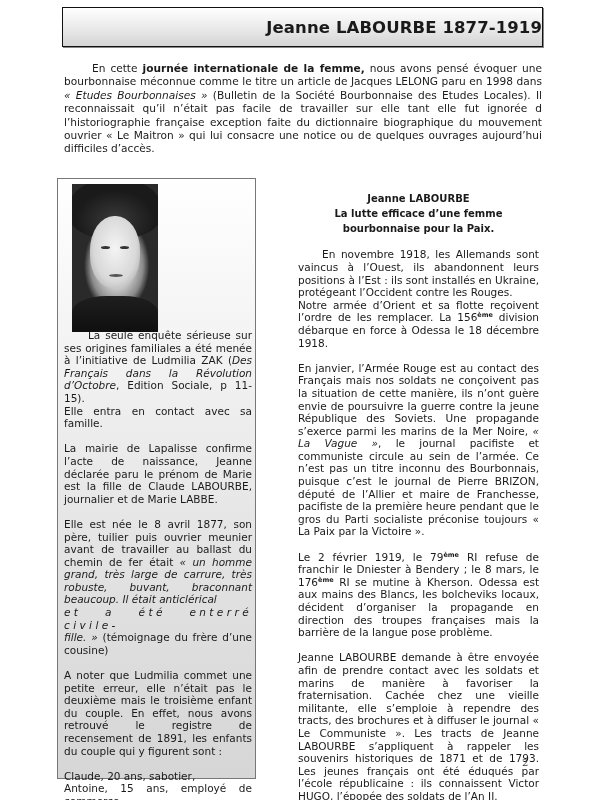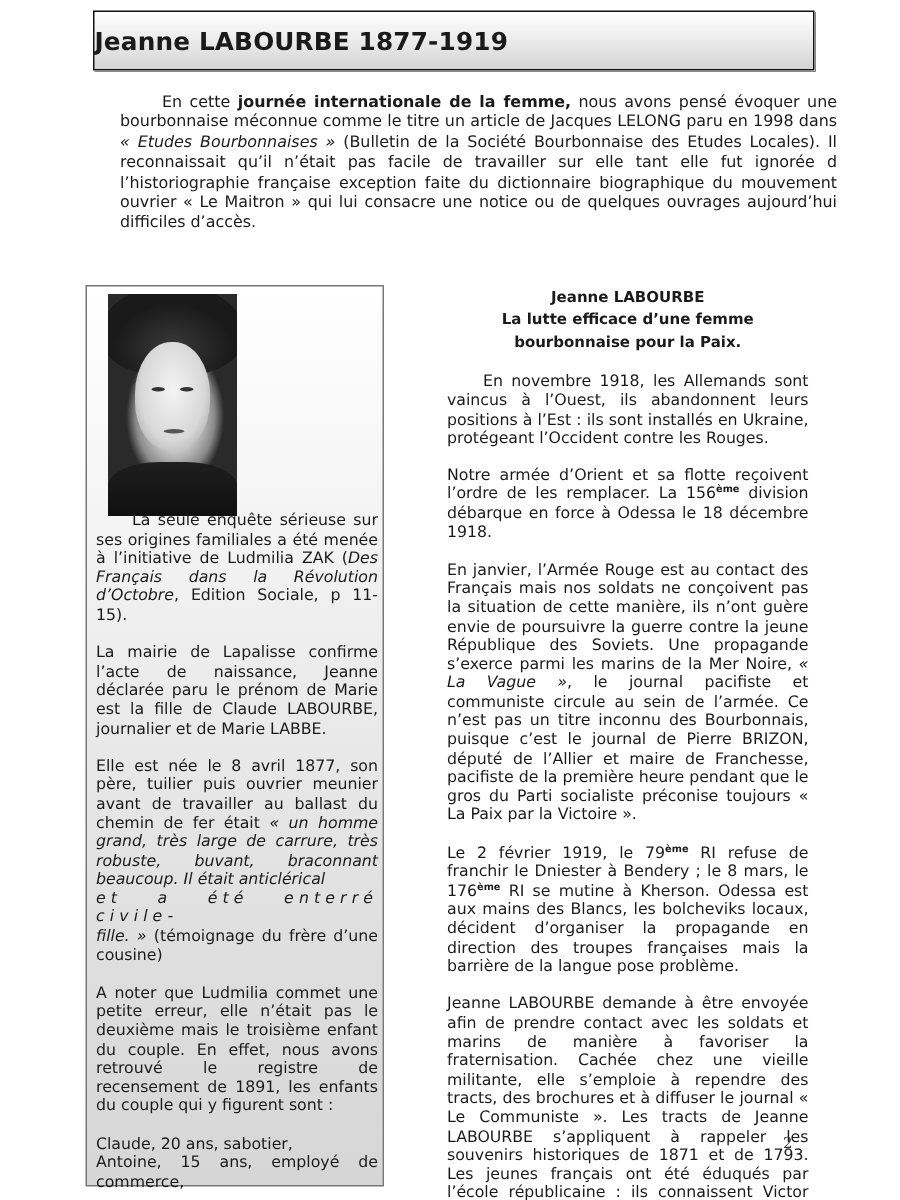--- a/index.html
+++ b/index.html
@@ -5,33 +5,33 @@
   html, body { margin: 0; padding: 0; }
   body {
     width: 600px; height: 800px; background: #ffffff; position: relative; overflow: hidden;
     font-family: "DejaVu Sans", sans-serif; color: #1a1a1a;
   }
   .title-box {
     position: absolute; left: 62px; top: 7px; width: 479px; height: 38px;
     border: 1.5px solid #111;
     background: linear-gradient(to bottom, #ffffff 0%, #e9e9e9 55%, #d4d4d4 100%);
     box-shadow: 1px 1px 0 #888;
-    display: flex; align-items: center; justify-content: flex-start;
+    display: flex; align-items: center; justify-content: flex-end;
   }
   .title-box h1 {
     margin: 0; font-size: 16.5px; font-weight: bold; letter-spacing: 0.1px;
   }
   .intro {
-    position: absolute; left: 80px; top: 62px; width: 478px;
+    position: absolute; left: 64px; top: 62px; width: 478px;
     font-size: 10.6px; line-height: 13.4px; text-align: justify;
   }
   .intro p { margin: 0; }
   .intro .indent { text-indent: 28px; }
   .left-box {
-    position: absolute; left: 57px; top: 190px; width: 199px; height: 601px;
+    position: absolute; left: 57px; top: 178px; width: 199px; height: 601px;
     border: 1px solid #777;
     background: linear-gradient(to bottom, #ffffff 0%, #f2f2f2 30%, #e0e0e0 70%, #d6d6d6 100%);
     box-sizing: border-box;
   }
   .portrait {
     position: absolute; left: 14px; top: 5px; width: 86px; height: 148px;
     background: radial-gradient(ellipse 38% 32% at 52% 55%, #e6e6e6 0%, #cfcfcf 45%, #8a8a8a 80%, #2a2a2a 100%),
                 #222;
     overflow: hidden;
   }
@@ -88,31 +88,31 @@
 <div class="left-box">
   <div class="portrait" title="Portrait of Jeanne Labourbe">
     <div class="hair"></div>
     <div class="face"></div>
     <div class="eye l"></div>
     <div class="eye r"></div>
     <div class="mouth"></div>
     <div class="collar"></div>
   </div>
   <div class="left-text">
-    <p class="indent"><span>La seule enquête sérieuse sur ses origines familiales a été menée à l’initiative de Ludmilia ZAK (</span><i>Des Français dans la Révolution d’Octobre</i><span>, Edition Sociale, p 11-15).</span><br></p>
+    <p class="indent"><span>La seule enquête sérieuse sur ses origines familiales a été menée à l’initiative de Ludmilia ZAK (</span><i>Des Français dans la Révolution d’Octobre</i><span>, Edition Sociale, p 11-15).</span><br><span>Elle entra en contact avec sa famille.</span></p>
     <p>La mairie de Lapalisse confirme l’acte de naissance, Jeanne déclarée paru le prénom de Marie est la fille de Claude LABOURBE, journalier et de Marie LABBE.</p>
     <p><span>Elle est née le 8 avril 1877, son père, tuilier puis ouvrier meunier avant de travailler au ballast du chemin de fer était </span><i>« un homme grand, très large de carrure, très robuste, buvant, braconnant beaucoup. Il était anticlérical</i><br><i class="spaced">et a été enterré civile-</i><br><i>fille. »</i><span> (témoignage du frère d’une cousine)</span></p>
     <p>A noter que Ludmilia commet une petite erreur, elle n’était pas le deuxième mais le troisième enfant du couple. En effet, nous avons retrouvé le registre de recensement de 1891, les enfants du couple qui y figurent sont :</p>
     <p><span>Claude, 20 ans, sabotier,</span><br><span>Antoine, 15 ans, employé de commerce,</span><br><br></p>
   </div>
 </div>
 
 <div class="right-col">
   <h2><span>Jeanne LABOURBE</span><br><span>La lutte efficace d’une femme</span><br><span>bourbonnaise pour la Paix.</span></h2>
-  <p class="indent" style="margin-bottom:12px">En novembre 1918, les Allemands sont vaincus à l’Ouest, ils abandonnent leurs positions à l’Est : ils sont installés en Ukraine, protégeant l’Occident contre les Rouges.</p>
+  <p class="indent" style="margin-bottom:0">En novembre 1918, les Allemands sont vaincus à l’Ouest, ils abandonnent leurs positions à l’Est : ils sont installés en Ukraine, protégeant l’Occident contre les Rouges.</p>
   <p><span>Notre armée d’Orient et sa flotte reçoivent l’ordre de les remplacer. La 156</span><sup>ème</sup><span> division débarque en force à Odessa le 18 décembre 1918.</span></p>
   <p><span>En janvier, l’Armée Rouge est au contact des Français mais nos soldats ne conçoivent pas la situation de cette manière, ils n’ont guère envie de poursuivre la guerre contre la jeune République des Soviets. Une propagande s’exerce parmi les marins de la Mer Noire, </span><i>« La Vague »</i><span>, le journal pacifiste et communiste circule au sein de l’armée. Ce n’est pas un titre inconnu des Bourbonnais, puisque c’est le journal de Pierre BRIZON, député de l’Allier et maire de Franchesse, pacifiste de la première heure pendant que le gros du Parti socialiste préconise toujours « La Paix par la Victoire ».</span></p>
   <p><span>Le 2 février 1919, le 79</span><sup>ème</sup><span> RI refuse de franchir le Dniester à Bendery ; le 8 mars, le 176</span><sup>ème</sup><span> RI se mutine à Kherson. Odessa est aux mains des Blancs, les bolcheviks locaux, décident d’organiser la propagande en direction des troupes françaises mais la barrière de la langue pose problème.</span></p>
   <p>Jeanne LABOURBE demande à être envoyée afin de prendre contact avec les soldats et marins de manière à favoriser la fraternisation. Cachée chez une vieille militante, elle s’emploie à rependre des tracts, des brochures et à diffuser le journal « Le Communiste ». Les tracts de Jeanne LABOURBE s’appliquent à rappeler les souvenirs historiques de 1871 et de 1793. Les jeunes français ont été éduqués par l’école républicaine : ils connaissent Victor HUGO, l’épopée des soldats de l’An II.</p>
 
 </div>
 
 <div class="page-number">2</div>
 
 </body></html>

